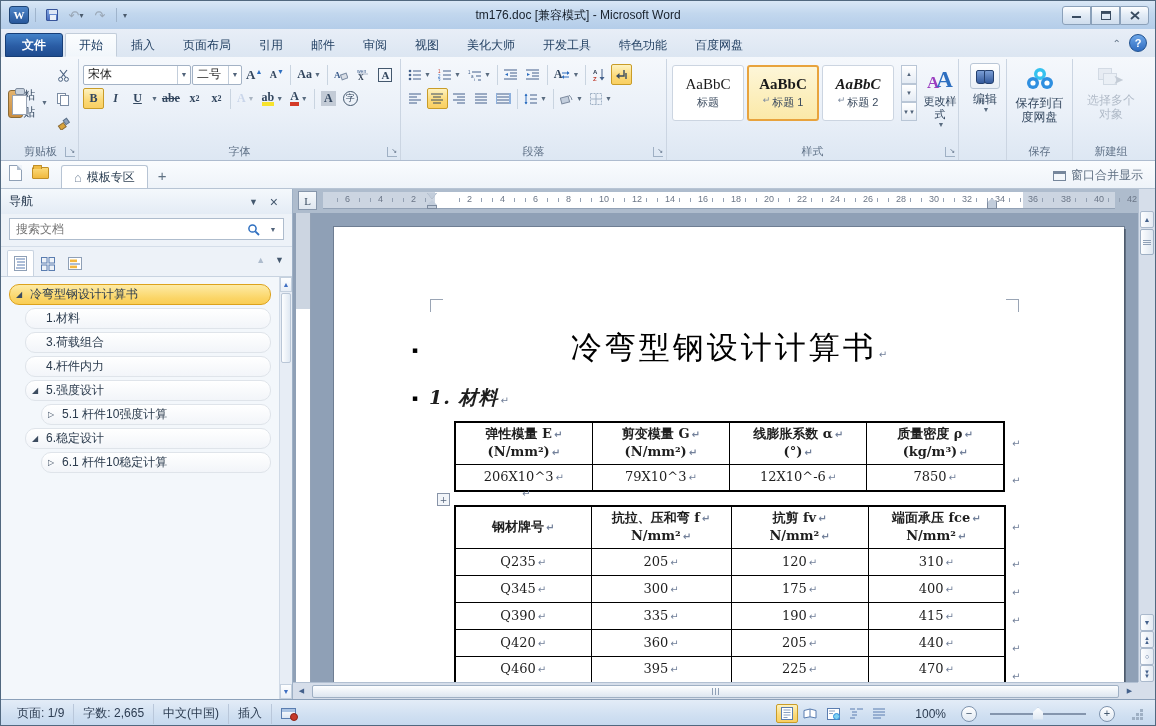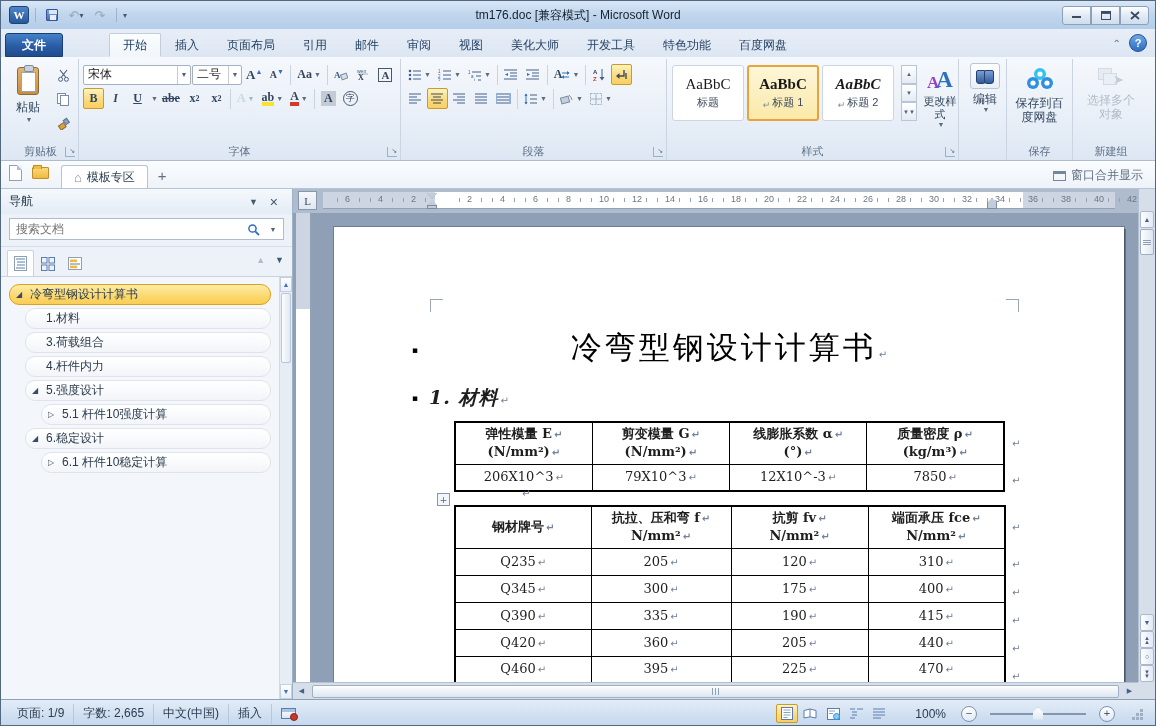--- a/index.html
+++ b/index.html
@@ -30,21 +30,21 @@
   .wbtn:last-child { border-radius:0 3px 3px 0; }
 
   
   .tabrow { height:28px; display:flex; align-items:flex-end; background:linear-gradient(#e8eef7,#dce6f2);
             padding-left:4px; position:relative; }
   .filetab { height:24px; padding:0 16px; display:flex; align-items:center; color:#fff; font-weight:bold;
              background:linear-gradient(#4382c8,#2a5ca4 55%,#1f4c8f); border:1px solid #173e77;
              border-radius:3px 3px 0 0; margin-right:2px; }
   .rtab { height:24px; padding:0 13px; display:flex; align-items:center; color:#1e3c5f; border:1px solid transparent; }
   .rtab.active { background:linear-gradient(#fbfdfe,#f1f6fb); border-color:#c2cdda; border-bottom-color:#f3f7fb;
-                 border-radius:2px 2px 0 0; color:#15375e;margin-left:44px; }
+                 border-radius:2px 2px 0 0; color:#15375e; }
   .tabrow-right { position:absolute; right:8px; top:5px; display:flex; align-items:center; gap:8px; }
   .chev { color:#5f7183; font-size:10px; }
   .helpbtn { width:18px; height:18px; border-radius:50%; background:linear-gradient(#6ea7e8,#2f6cc0);
              border:1px solid #20518f; color:#fff; font-weight:bold; font-size:11px; display:flex; align-items:center; justify-content:center; }
 
   
   .ribbon { height:104px; display:flex; background:linear-gradient(#f5f8fc,#eaf0f8 55%,#dde7f3);
             border-bottom:1px solid #aebccf; padding:2px 0 0 2px; }
   .rgroup { display:flex; flex-direction:column; position:relative; border-right:1px solid #cbd5e2; padding:2px 2px 0 2px; }
   .rg-body { flex:1; position:relative; }
@@ -54,21 +54,21 @@
               border:1px solid #9fb0c4; border-top:none; border-right:none; font-size:7px; color:#5f7187; line-height:8px; text-align:right; }
   .rbtn { min-width:21px; height:21px; padding:0 2px; display:inline-flex; align-items:center; justify-content:center;
           border:1px solid transparent; border-radius:2px; color:#32465e; }
   .rbtn.toggled { background:linear-gradient(#fdf2c0,#fbd977 60%,#f9cf62); border-color:#c99c28; }
   .rbtn.disabled { opacity:.45; }
   .dd { font-size:7px; color:#5a6c80; margin-left:2px; }
   .vsep { width:1px; height:20px; background:#c9d4e0; margin:0 2px; align-self:center; }
 
   
   .g-clip { width:76px; }
-  .pastebtn { position:absolute; left:2px; top:2px; width:42px; height:78px; display:flex; flex-direction:column;
+  .pastebtn { position:absolute; left:2px; top:2px; width:42px; height:78px; display:flex; flex-direction:row;
               align-items:center; border:1px solid transparent; border-radius:3px; }
   .clipicon { width:22px; height:28px; background:linear-gradient(#e3b36e,#c98d3f); border:1px solid #8a6a35; border-radius:3px; position:relative; margin-top:3px;}
   .clipicon:before { content:""; position:absolute; left:3px; top:4px; width:13px; height:18px; background:#fff; border:1px solid #9aa5b5; }
   .clipicon:after { content:""; position:absolute; left:6px; top:-3px; width:8px; height:5px; background:#c8d2de; border:1px solid #7e8b9d; border-radius:2px; }
   .paste-label { margin-top:4px; color:#32465e; }
   .clipcol { position:absolute; left:48px; top:4px; display:flex; flex-direction:column; gap:3px; }
 
   
   .g-font { width:322px; }
   .fontrow { display:flex; align-items:center; gap:1px; margin:3px 0 2px 2px; }
@@ -89,21 +89,21 @@
 
   
   .g-para { width:266px; }
   
   .g-styles { width:292px; }
   .stylecards { position:absolute; left:3px; top:4px; display:flex; gap:3px; }
   .scard { width:72px; height:56px; border:1px solid #ccd5e1; border-radius:3px; background:#fff;
            display:flex; flex-direction:column; align-items:center; justify-content:center; gap:2px; }
   .scard.sel { border:2px solid #e8a33d; background:linear-gradient(#fdf6d8,#fbe9a8); }
   .sprev { font-family:"Liberation Serif",serif; font-size:15px; color:#1a1a1a; }
-  .sname { font-size:11px; color:#3a4a5e; display:flex; align-items:flex-end; gap:2px;}
+  .sname { font-size:11px; color:#3a4a5e; display:flex; align-items:flex-start; gap:2px;}
   .pmk { color:#7d8ba0; font-size:9px; }
   .stylescroll { position:absolute; left:232px; top:4px; width:16px; height:56px; display:flex; flex-direction:column; }
   .ssb { flex:1; border:1px solid #b9c6d6; background:linear-gradient(#fff,#e4ebf4); font-size:6px; color:#51637a;
          display:flex; align-items:center; justify-content:center; }
   .chgbtn { position:absolute; left:252px; top:2px; width:38px; height:80px; display:flex; flex-direction:column; align-items:center; }
   .AAico { height:30px; display:flex; align-items:flex-end; font-family:"Liberation Serif",serif; font-weight:bold; }
   .AAico .a1 { color:#9b3fc0; font-size:17px; } .AAico .a2 { color:#2e6fc0; font-size:23px; margin-left:-3px; }
   .chg-label { font-size:11px; color:#32465e; text-align:center; line-height:13px; margin-top:2px;}
 
   
@@ -880,21 +880,21 @@
                   </div>
                 </div>
                 <div class="dtr">
                   <div class="dtc" style="height: 27px;">
                     <div class="cellline"><span>206X10^3</span><span class="pm">↵</span></div>
                   </div>
                   <div class="dtc" style="height: 27px;">
                     <div class="cellline"><span>79X10^3</span><span class="pm">↵</span></div>
                   </div>
                   <div class="dtc" style="height: 27px;">
-                    <div class="cellline"><span>12X10^-3</span><span class="pm">↵</span></div>
+                    <div class="cellline"><span>12X10^-6</span><span class="pm">↵</span></div>
                   </div>
                   <div class="dtc" style="height: 27px;">
                     <div class="cellline"><span>7850</span><span class="pm">↵</span></div>
                   </div>
                 </div>
               </div>
               <div class="rowmarks">
                 <span style="height: 45px;">↵</span>
                 <span style="height: 28px;">↵</span>
               </div>

